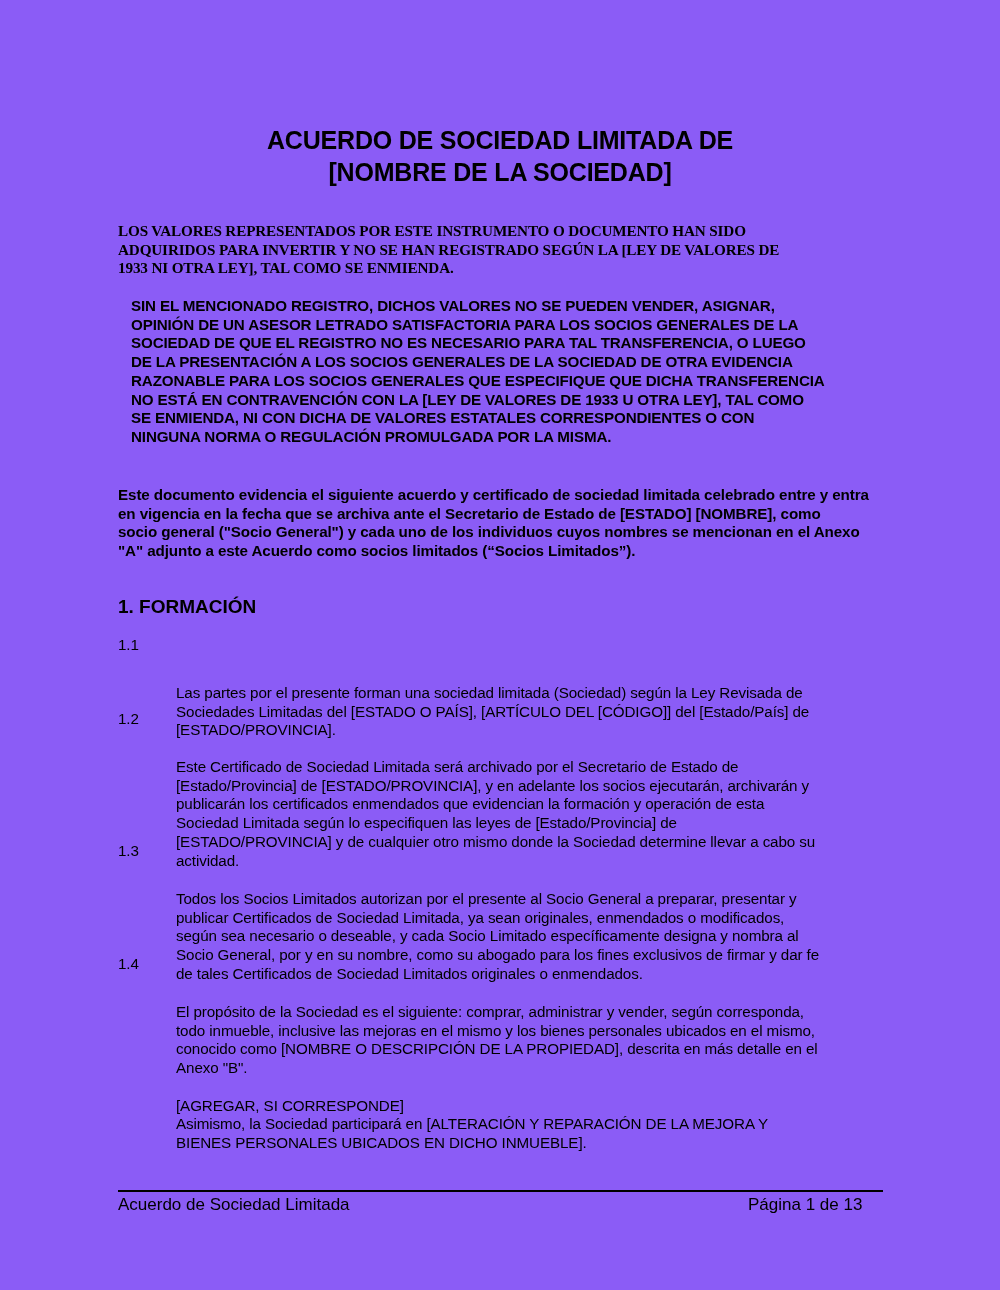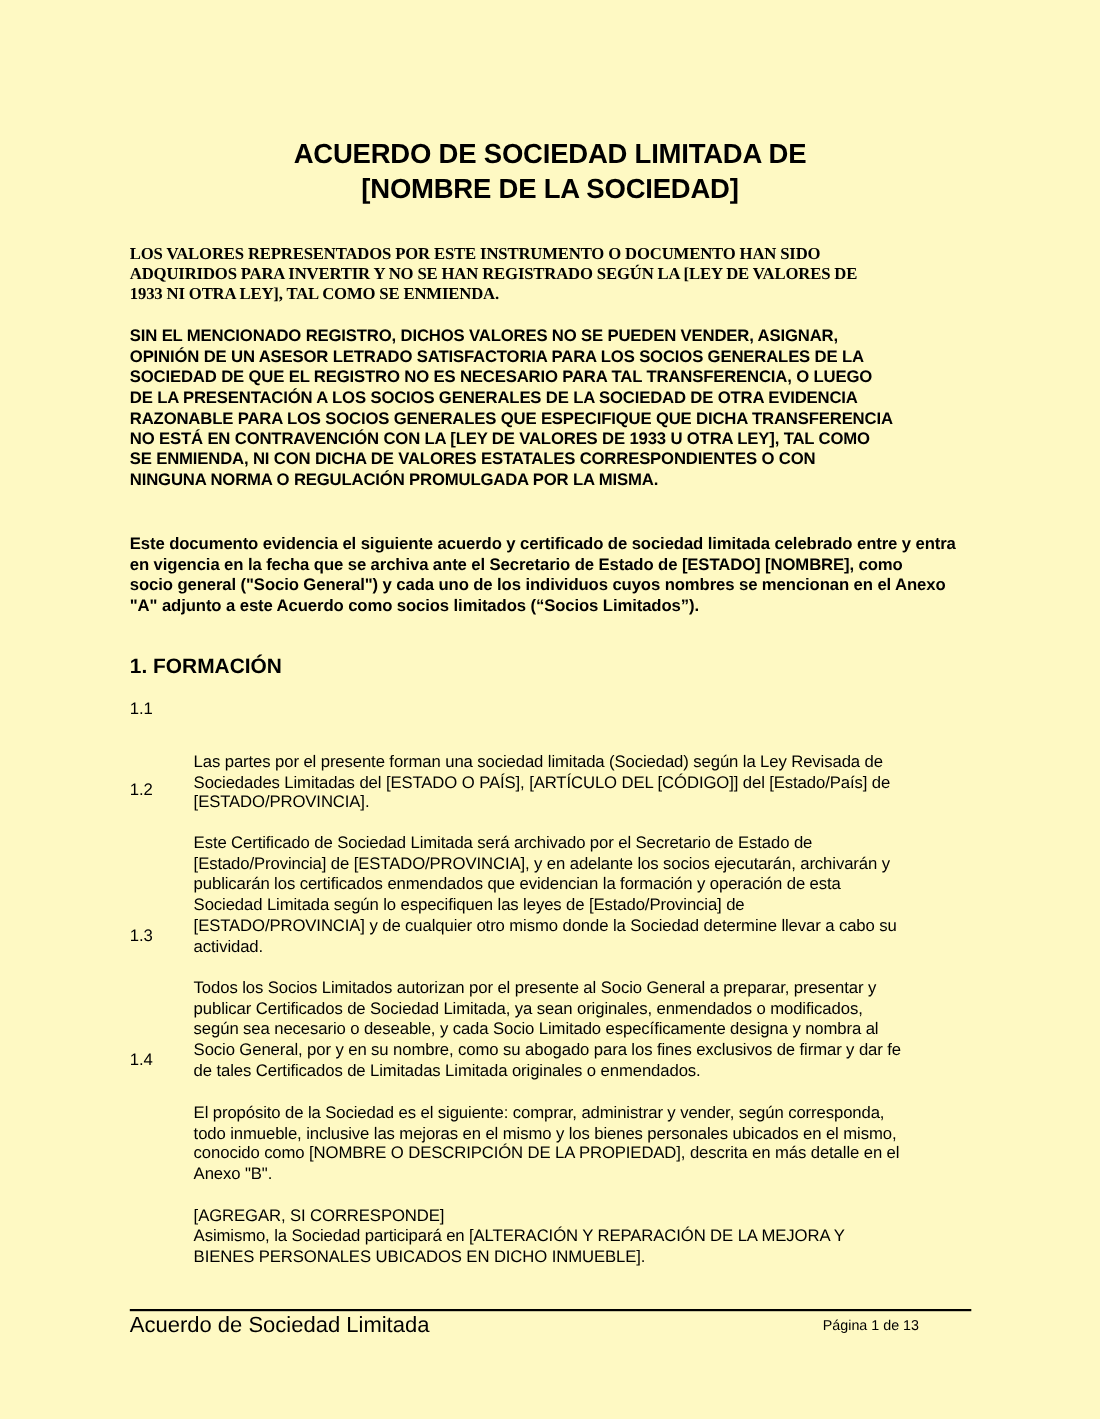--- a/index.html
+++ b/index.html
@@ -1,49 +1,49 @@
 <!DOCTYPE html>
 <html><head>
   <meta charset="utf-8">
   <style>
     html, body { margin: 0; padding: 0; background: #ffffff; }
     body { width: 1000px; height: 1290px; position: relative; overflow: hidden;
            font-family: "Liberation Sans", sans-serif; color: #000; }
-    .page { position: absolute; left: 0; top: 0; width: 1000px; height: 1290px; background: #fef9c3; }
+    .page { position: absolute; left: 0; top: 0; width: 1000px; height: 1290px; background: #8b5cf6; }
     .title { position: absolute; left: 100px; width: 800px; text-align: center;
              font-weight: bold; font-size: 25px; line-height: 32px; top: 124px; letter-spacing: -0.2px; }
     .caps { position: absolute; left: 118px; width: 770px; font-weight: bold; font-size: 15.2px;
             line-height: 18.7px; letter-spacing: -0.15px; }
     .body-text { position: absolute; left: 118px; width: 770px; font-size: 15.2px; line-height: 18.7px; letter-spacing: -0.1px; font-weight: bold; }
     .section-heading { position: absolute; left: 118px; top: 598px; font-weight: bold; font-size: 19px; line-height: 18.7px; }
     .item { position: absolute; left: 118px; width: 770px; font-size: 15.2px; line-height: 18.7px; letter-spacing: -0.1px; }
     .item .num { position: absolute; left: 0; top: 0; }
     .item .txt { position: absolute; left: 58px; top: 0; width: 710px; margin-top: 48px; }
     .line { display: block; white-space: nowrap; }
     .footer-rule { position: absolute; left: 118px; top: 1190px; width: 765px; height: 0; border-top: 2px solid #000; }
-    .footer-left { position: absolute; left: 118px; top: 1196px; font-size: 20px; line-height: 18.7px; }
-    .footer-right { position: absolute; left: 748px; top: 1196px; font-size: 13px; line-height: 18.7px; }
+    .footer-left { position: absolute; left: 118px; top: 1196px; font-size: 17px; line-height: 18.7px; }
+    .footer-right { position: absolute; left: 748px; top: 1196px; font-size: 17px; line-height: 18.7px; }
   </style>
 </head>
 <body>
 
 <div class="page">
 
   <div class="title">
     <span class="line">ACUERDO DE SOCIEDAD LIMITADA DE</span>
     <span class="line">[NOMBRE DE LA SOCIEDAD]</span>
   </div>
 
   <div class="caps" style="top:222px;font-family:Liberation Serif, serif;">
     <span class="line">LOS VALORES REPRESENTADOS POR ESTE INSTRUMENTO O DOCUMENTO HAN SIDO</span>
     <span class="line">ADQUIRIDOS PARA INVERTIR Y NO SE HAN REGISTRADO SEGÚN LA [LEY DE VALORES DE</span>
     <span class="line">1933 NI OTRA LEY], TAL COMO SE ENMIENDA.</span>
   </div>
 
-  <div class="caps" style="top:297px;">
+  <div class="caps" style="top:297px;margin-left:13px;">
     <span class="line">SIN EL MENCIONADO REGISTRO, DICHOS VALORES NO SE PUEDEN VENDER, ASIGNAR,</span>
     <span class="line">OPINIÓN DE UN ASESOR LETRADO SATISFACTORIA PARA LOS SOCIOS GENERALES DE LA</span>
     <span class="line">SOCIEDAD DE QUE EL REGISTRO NO ES NECESARIO PARA TAL TRANSFERENCIA, O LUEGO</span>
     <span class="line">DE LA PRESENTACIÓN A LOS SOCIOS GENERALES DE LA SOCIEDAD DE OTRA EVIDENCIA</span>
     <span class="line">RAZONABLE PARA LOS SOCIOS GENERALES QUE ESPECIFIQUE QUE DICHA TRANSFERENCIA</span>
     <span class="line">NO ESTÁ EN CONTRAVENCIÓN CON LA [LEY DE VALORES DE 1933 U OTRA LEY], TAL COMO</span>
     <span class="line">SE ENMIENDA, NI CON DICHA DE VALORES ESTATALES CORRESPONDIENTES O CON</span>
     <span class="line">NINGUNA NORMA O REGULACIÓN PROMULGADA POR LA MISMA.</span>
   </div>
 
@@ -77,21 +77,21 @@
     </div>
   </div>
 
   <div class="item" style="top:842px;">
     <span class="num">1.3</span>
     <div class="txt">
       <span class="line">Todos los Socios Limitados autorizan por el presente al Socio General a preparar, presentar y</span>
       <span class="line">publicar Certificados de Sociedad Limitada, ya sean originales, enmendados o modificados,</span>
       <span class="line">según sea necesario o deseable, y cada Socio Limitado específicamente designa y nombra al</span>
       <span class="line">Socio General, por y en su nombre, como su abogado para los fines exclusivos de firmar y dar fe</span>
-      <span class="line">de tales Certificados de Limitadas Limitada originales o enmendados.</span>
+      <span class="line">de tales Certificados de Sociedad Limitados originales o enmendados.</span>
     </div>
   </div>
 
   <div class="item" style="top:955px;">
     <span class="num">1.4</span>
     <div class="txt">
       <span class="line">El propósito de la Sociedad es el siguiente: comprar, administrar y vender, según corresponda,</span>
       <span class="line">todo inmueble, inclusive las mejoras en el mismo y los bienes personales ubicados en el mismo,</span>
       <span class="line">conocido como [NOMBRE O DESCRIPCIÓN DE LA PROPIEDAD], descrita en más detalle en el</span>
       <span class="line">Anexo "B".</span>

